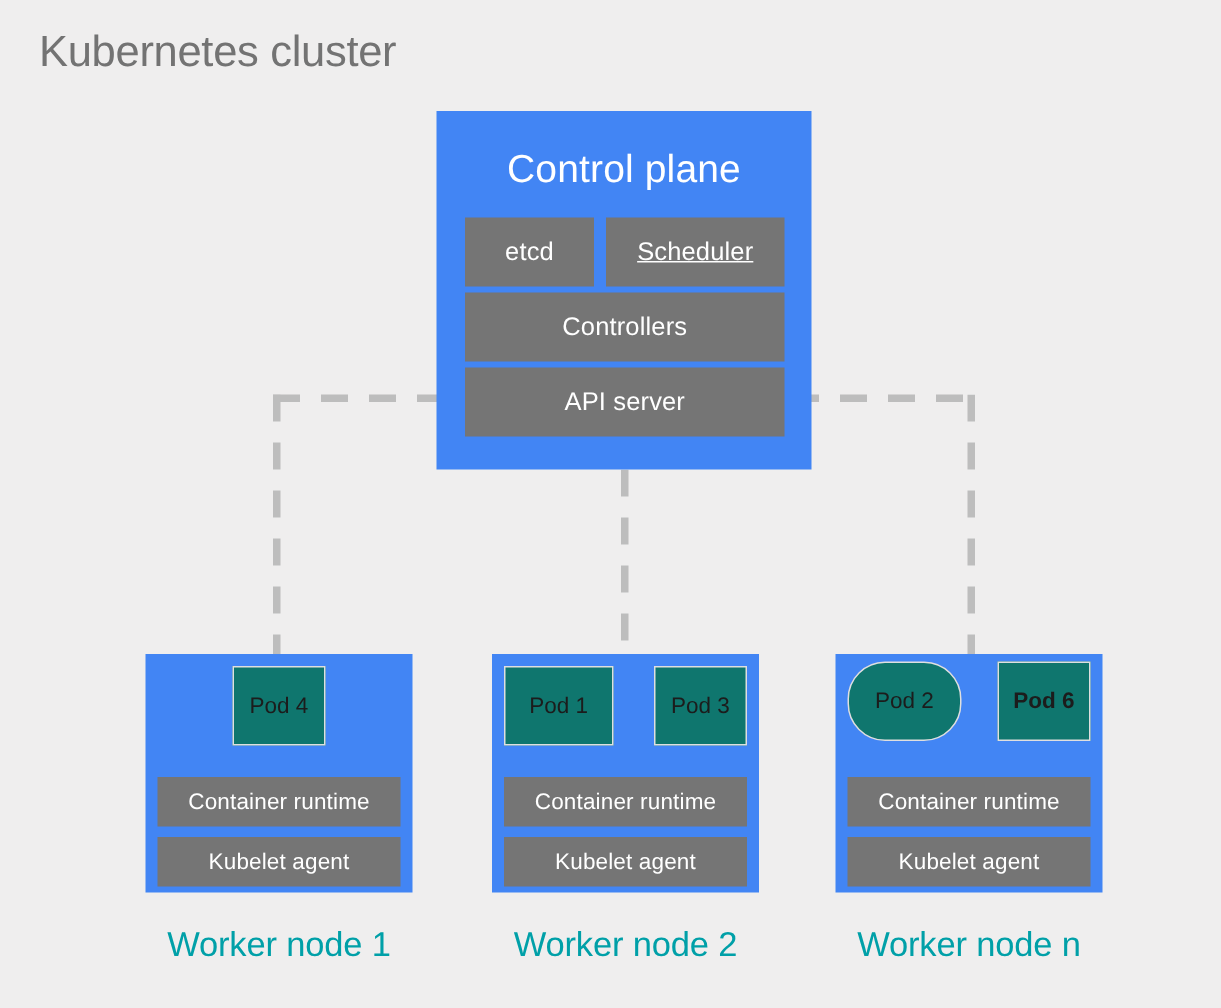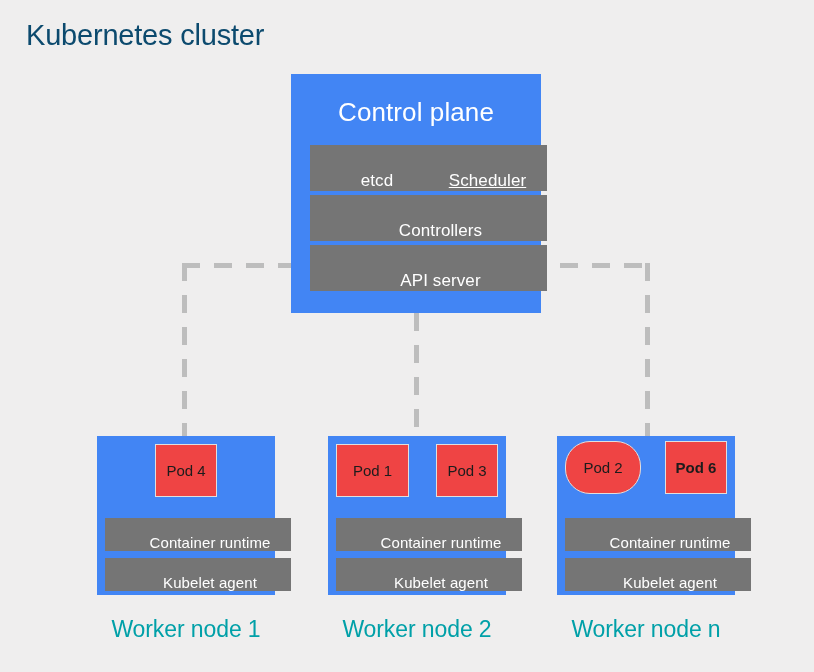--- a/index.html
+++ b/index.html
@@ -18,45 +18,44 @@
     width: 814px;
     height: 672px;
   }
 
   
   .page-title {
     position: absolute;
     left: 26px;
     top: 19px;
     font-size: 29px;
-    color: #0c4a6e;
+    color: #737373;
     letter-spacing: -0.2px;
     white-space: nowrap;
   }
 
   
   .blue-box {
     position: absolute;
     background: #4285f4;
   }
   .gray-box {
     position: absolute;
     background: #757575;
     color: #ffffff;
     display: flex;
-    align-items: flex-end;
+    align-items: center;
     justify-content: center;
     font-size: 17px;
     letter-spacing: 0.1px;
     white-space: nowrap;
-    padding-left: 24px;
   }
   .pod-box {
     position: absolute;
-    background: #ef4444;
+    background: #0f766e;
     border: 1px solid #dfdfdf;
     box-sizing: border-box;
     color: #1c1c1c;
     display: flex;
     align-items: center;
     justify-content: center;
     font-size: 15px;
     white-space: nowrap;
   }
 

